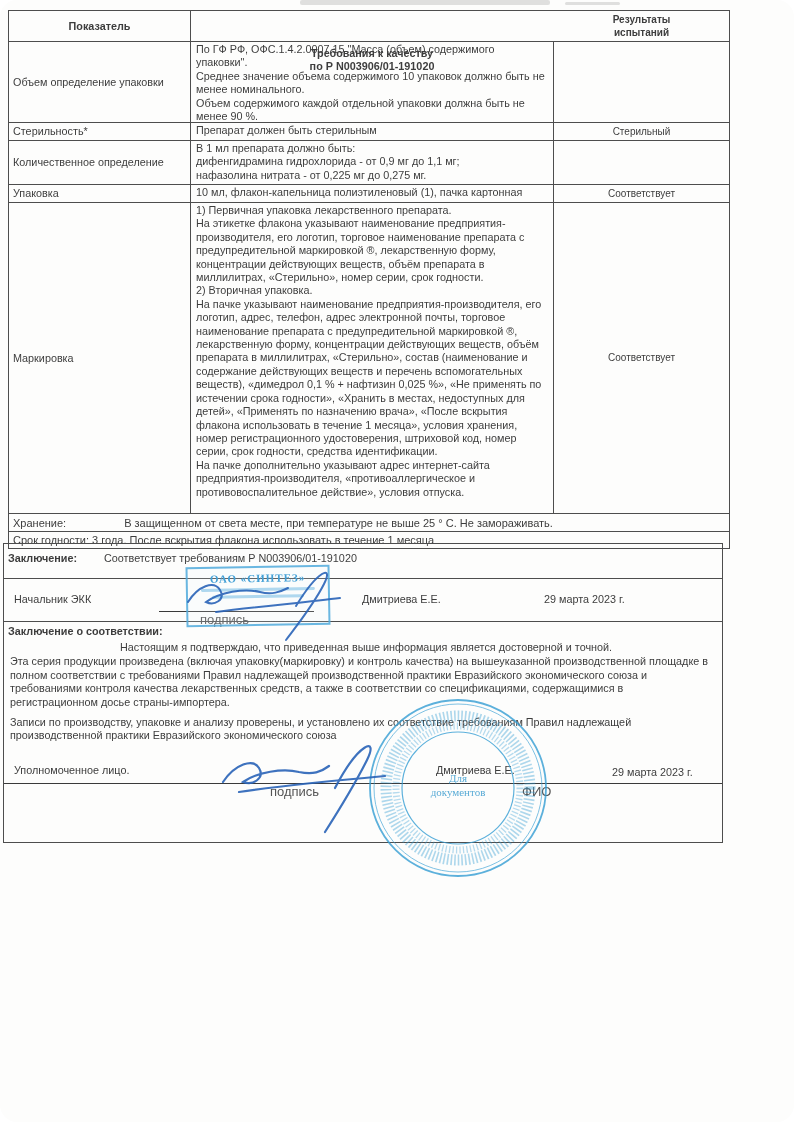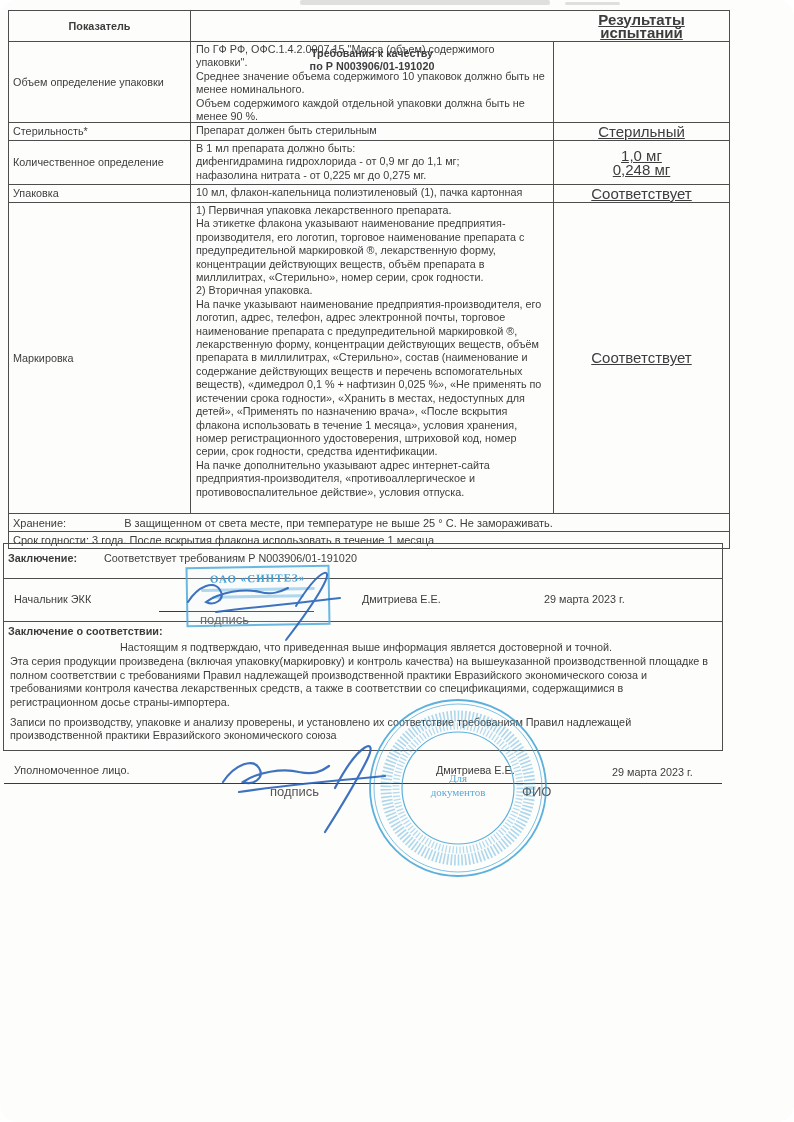--- a/index.html
+++ b/index.html
@@ -5,21 +5,21 @@
   html,body{margin:0;padding:0;background:#ffffff;}
   .page{position:relative;width:794px;height:1122px;background:#fdfdfc;overflow:hidden;
         font-family:"Liberation Sans","DejaVu Sans",sans-serif;color:#3d3d3d;border-radius:17px;}
   .ml{white-space:pre-line;}
   
   .tbl{position:absolute;left:8px;top:10px;width:720px;border:1px solid #4d4d4d;background:transparent;}
   .trow{display:flex;border-bottom:1px solid #4d4d4d;}
   .trow:last-child{border-bottom:none;}
   .c1{width:182px;border-right:1px solid #4d4d4d;padding:1px 4px;box-sizing:border-box;display:flex;align-items:center;font-size:10.8px;line-height:13px;}
   .c2{width:363px;border-right:1px solid #4d4d4d;padding:1px 5px;box-sizing:border-box;font-size:10.8px;line-height:13.4px;}
-  .c3{flex:1;padding:1px 4px;box-sizing:border-box;display:flex;align-items:center;justify-content:center;text-align:center;font-size:15px;line-height:13.5px;text-decoration:underline;}
+  .c3{flex:1;padding:1px 4px;box-sizing:border-box;display:flex;align-items:center;justify-content:center;text-align:center;font-size:10px;line-height:13.5px;}
   .hd .c1,.hd .c2,.hd .c3{justify-content:center;text-align:center;font-weight:bold;align-items:center;display:flex;}
   .h-head{height:30px;}.h-r1{height:80px;}.h-r2{height:17px;}.h-r3{height:43px;}
   .h-r4{height:17px;}.h-r5{height:310px;}.h-st{height:18px;}.h-sh{height:16px;}
   .fullrow{display:flex;align-items:center;font-size:11px;border-bottom:1px solid #4d4d4d;padding:1px 4px;box-sizing:border-box;}
   .fullrow:last-child{border-bottom:none;}
   
   .box{position:absolute;left:3px;width:720px;border:1px solid #4d4d4d;box-sizing:border-box;background:transparent;font-size:10.8px;}
   .lbl-bold{font-weight:bold;}
   .tiny{font-size:13px;color:#555;}
   
@@ -56,22 +56,20 @@
     <div class="trow h-r2">
       <div class="c1">Стерильность*</div>
       <div class="c2 ml">Препарат должен быть стерильным</div>
       <div class="c3 ml">Стерильный</div>
     </div>
     <div class="trow h-r3">
       <div class="c1">Количественное определение</div>
       <div class="c2 ml">В 1 мл препарата должно быть:
 дифенгидрамина гидрохлорида - от 0,9 мг до 1,1 мг;
 нафазолина нитрата - от 0,225 мг до 0,275 мг.</div>
-      <div class="c3 ml">1,0 мг
-0,248 мг</div>
     </div>
     <div class="trow h-r4">
       <div class="c1">Упаковка</div>
       <div class="c2 ml">10 мл, флакон-капельница полиэтиленовый (1), пачка картонная</div>
       <div class="c3 ml">Соответствует</div>
     </div>
     <div class="trow h-r5">
       <div class="c1">Маркировка</div>
       <div class="c2 ml">1) Первичная упаковка лекарственного препарата.
 На этикетке флакона указывают наименование предприятия-производителя, его логотип, торговое наименование препарата с предупредительной маркировкой ®, лекарственную форму, концентрации действующих веществ, объём препарата в миллилитрах, «Стерильно», номер серии, срок годности.
@@ -99,21 +97,21 @@
   <div class="box" style="top:578px;height:44px;">
     <div style="position:relative;width:100%;height:100%;">
       <span style="position:absolute;left:10px;top:14px;">Начальник ЭКК</span>
       <div class="sigline" style="left:155px;top:32px;width:155px;"></div>
       <span class="tiny" style="position:absolute;left:196px;top:33px;">подпись</span>
       <span style="position:absolute;left:358px;top:14px;">Дмитриева Е.Е.</span>
       <span style="position:absolute;left:540px;top:14px;">29 марта 2023 г.</span>
     </div>
   </div>
 
-  <div class="box" style="top:621px;height:130px;">
+  <div class="box" style="top:621px;height:222px;">
     <div style="position:relative;width:100%;height:100%;font-size:10.8px;line-height:13.6px;">
       <div class="lbl-bold" style="padding:3px 0 0 4px;">Заключение о соответствии:</div>
       <div style="padding:2px 8px 0 14px;text-align:center;">Настоящим я подтверждаю, что приведенная выше информация является достоверной и точной.</div>
       <div style="padding:1px 8px 0 6px;">Эта серия продукции произведена (включая упаковку(маркировку) и контроль качества) на вышеуказанной производственной площадке в полном соответствии с требованиями Правил надлежащей производственной практики Евразийского экономического союза и требованиями контроля качества лекарственных средств, а также в соответствии со спецификациями, содержащимися в регистрационном досье страны-импортера.</div>
       <div style="padding:6px 8px 0 6px;">Записи по производству, упаковке и анализу проверены, и установлено их соответствие требованиям Правил надлежащей производственной практики Евразийского экономического союза</div>
       <span style="position:absolute;left:10px;top:142px;">Уполномоченное лицо.</span>
       <span style="position:absolute;left:432px;top:142px;">Дмитриева Е.Е.</span>
       <span style="position:absolute;left:608px;top:144px;">29 марта 2023 г.</span>
       <div class="sigline" style="left:0;top:161px;width:718px;border-top-width:1px;"></div>
       <span class="tiny" style="position:absolute;left:266px;top:163px;">подпись</span>

